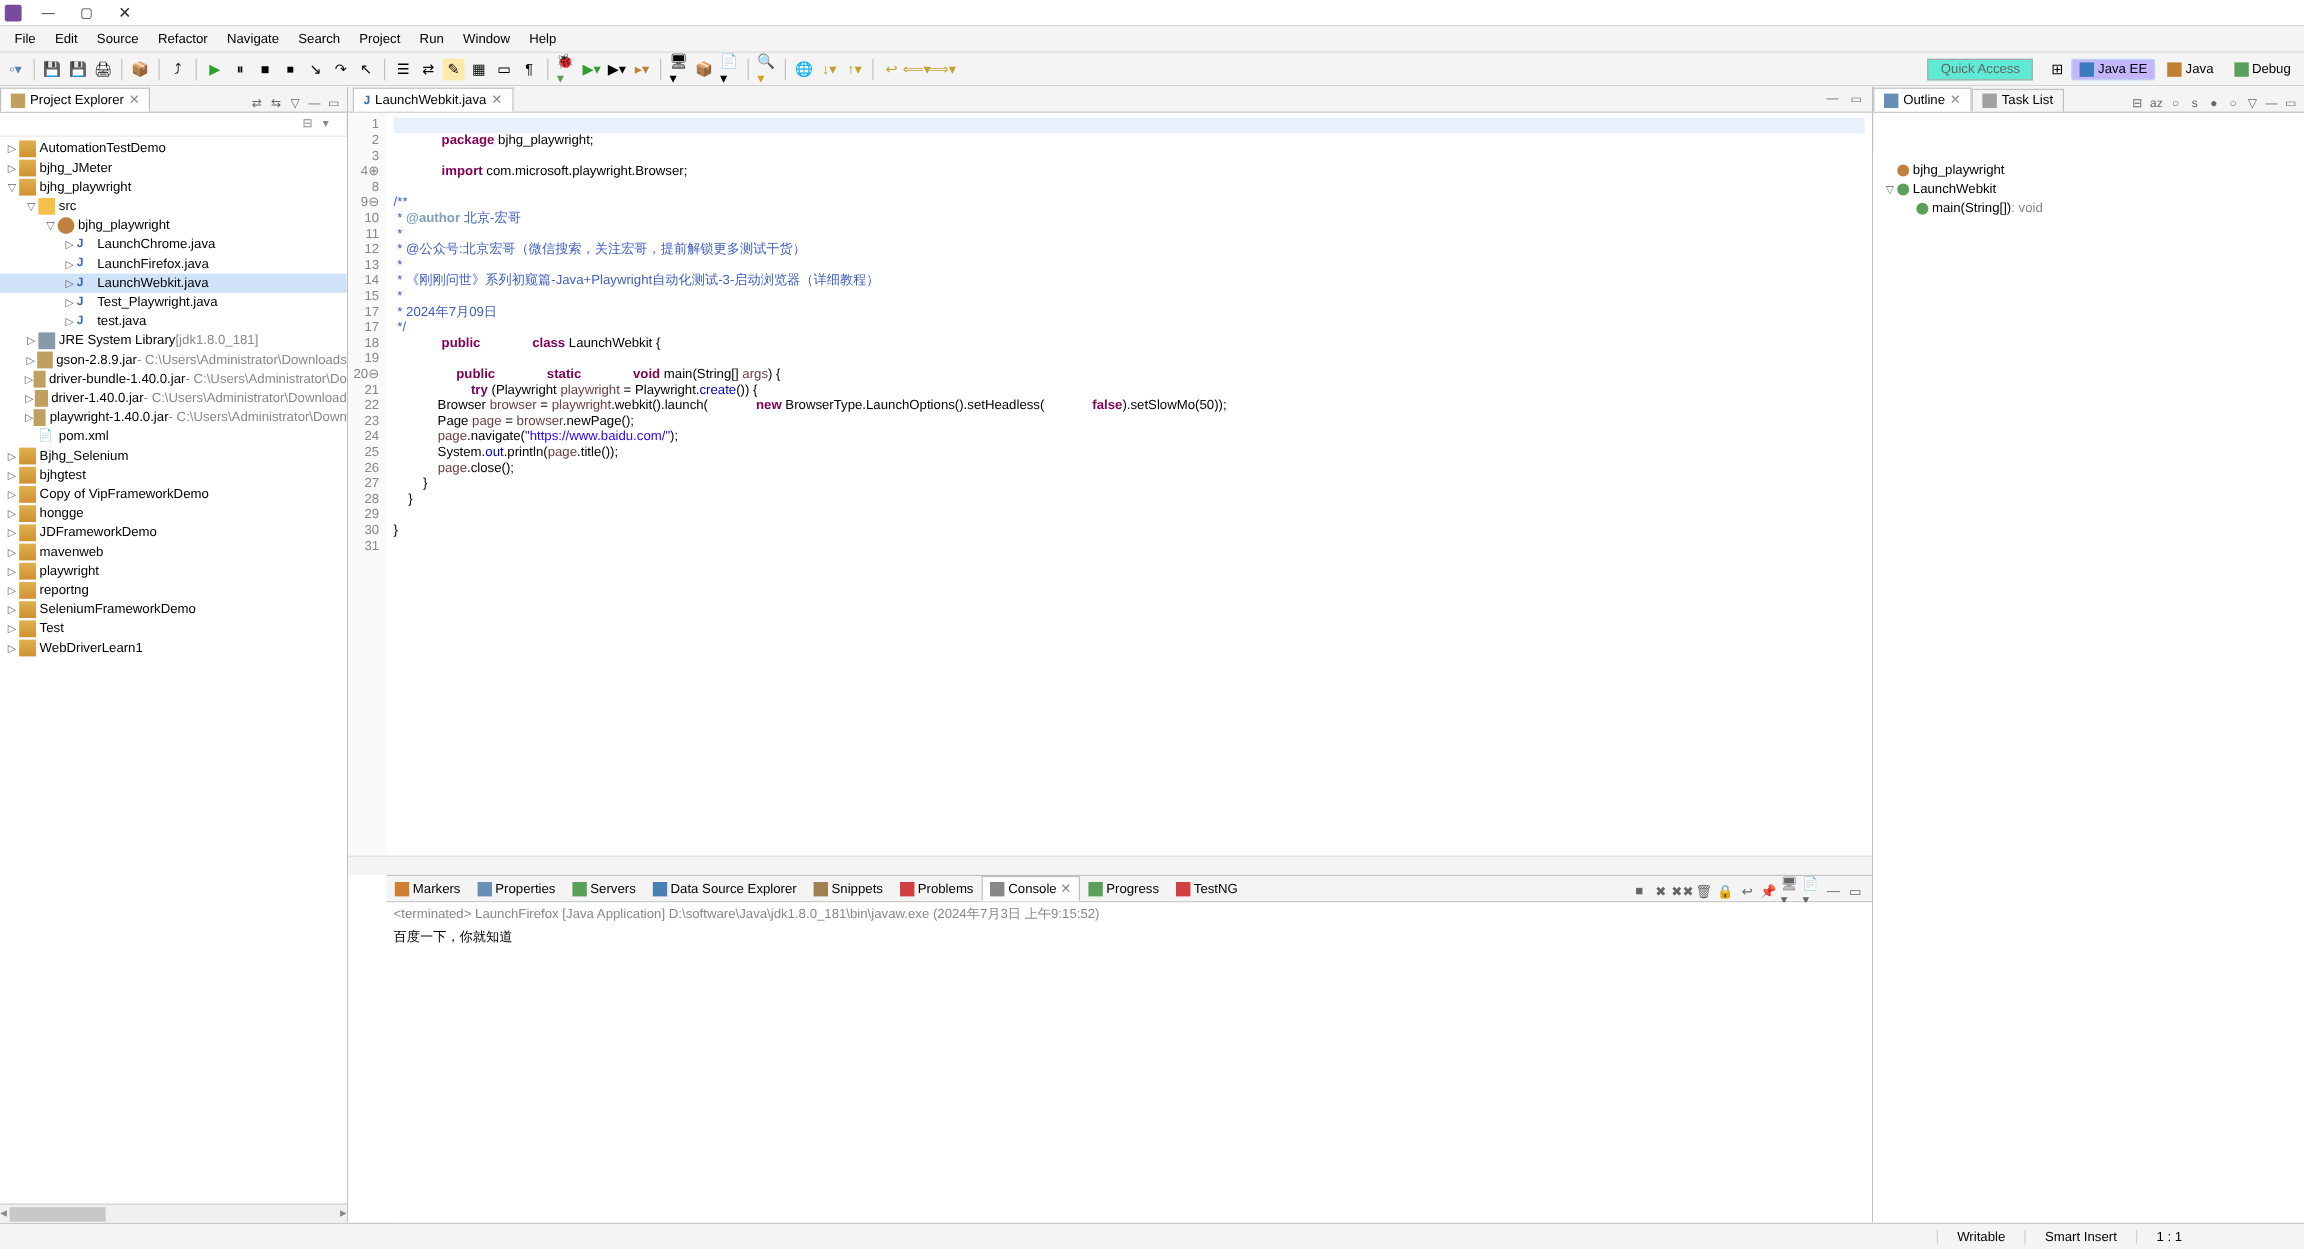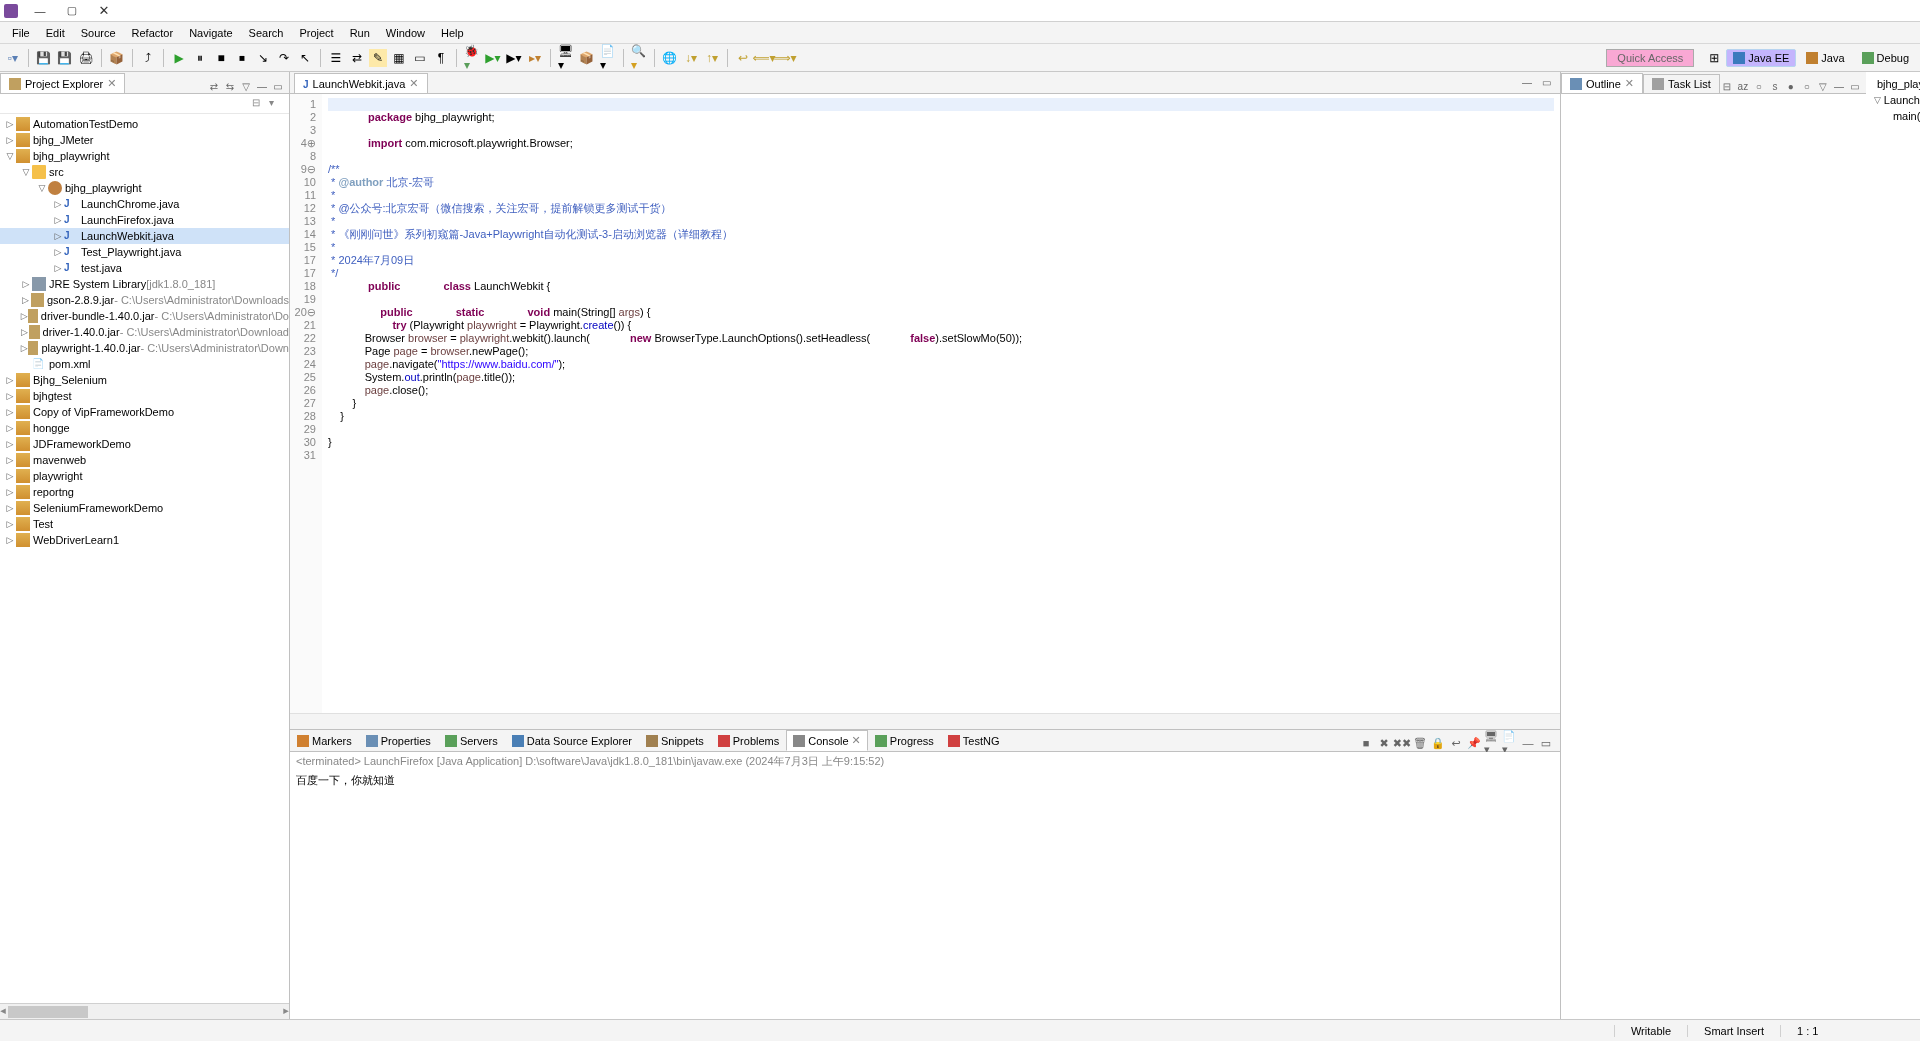--- a/index.html
+++ b/index.html
@@ -14,21 +14,21 @@
 
 
 .menu-bar { height: 22px; background: #f4f4f4; display: flex; align-items: center; padding: 0 4px; border-bottom: 1px solid #d8d8d8; }
 .menu-bar span { padding: 0 8px; color: #000; }
 
 
 .toolbar { height: 28px; background: #f4f4f4; display: flex; align-items: center; padding: 0 4px; gap: 3px; border-bottom: 1px solid #c8c8c8; }
 .toolbar .tb-btn { width: 18px; height: 18px; display: flex; align-items: center; justify-content: center; border: 1px solid transparent; font-size: 12px; }
 .toolbar .tb-sep { width: 1px; height: 18px; background: #c0c0c0; margin: 0 3px; }
 .toolbar .spacer { flex: 1; }
-.toolbar .quick { border: 1px solid #aaa; padding: 2px 10px; background: #f9a8d4; color: #666; margin-right: 8px; }
+.toolbar .quick { border: 1px solid #aaa; padding: 2px 10px; background: #5eead4; color: #666; margin-right: 8px; }
 .toolbar .persp { display: flex; align-items: center; gap: 3px; padding: 2px 6px; border: 1px solid #b8d4f0; background: #c4b5fd; border-radius: 2px; }
 .toolbar .persp.inactive { background: transparent; border-color: transparent; }
 .toolbar .persp-icon { width: 12px; height: 12px; }
 
 
 .main { flex: 1; display: flex; background: #fff; overflow: hidden; }
 
 
 .left-panel { width: 290px; border-right: 1px solid #c0c0c0; display: flex; flex-direction: column; background: #fff; }
 .view-tabs { height: 22px; display: flex; align-items: flex-end; background: #f4f4f4; border-bottom: 1px solid #c0c0c0; }
@@ -69,33 +69,33 @@
 .code .hl { background: #e8f0fc; }
 .kw { color: #7f0055; font-weight: bold; padding-left: 40px; }
 .str { color: #2a00ff; }
 .doc { color: #3f5fbf; }
 .tag { color: #7f9fbf; font-weight: bold; }
 .var { color: #6a3e3e; }
 .fld { color: #0000c0; }
 .editor-hscroll { height: 16px; background: #f4f4f4; border-top: 1px solid #e0e0e0; }
 
 
-.bottom-panel { height: 290px; border-top: 1px solid #c0c0c0; display: flex; flex-direction: column; background: #fff; }
+.bottom-panel { height: 290px; border-top: 1px solid #c0c0c0; display: flex; flex-direction: column; background: #fff; margin-left: 32px; }
 .bottom-tabs { height: 22px; display: flex; align-items: flex-end; background: #f4f4f4; border-bottom: 1px solid #c0c0c0; }
 .bottom-tab { display: flex; align-items: center; gap: 3px; padding: 3px 6px; border: 1px solid transparent; }
 .bottom-tab.active { background: #fff; border-color: #c0c0c0; border-bottom: 1px solid #fff; }
 .bottom-tab .bt-icon { width: 12px; height: 12px; }
 .bottom-tabs .spacer { flex: 1; }
 .bottom-tb { display: flex; gap: 2px; padding-right: 6px; }
 .bottom-tb span { width: 16px; height: 16px; font-size: 11px; color: #666; display: inline-flex; align-items: center; justify-content: center; }
 .console-header { padding: 2px 6px; color: #888; background: #fff; }
 .console-body { flex: 1; padding: 2px 6px; background: #fff; font-family: Consolas, monospace; }
 
 
-.right-panel { width: 360px; border-left: 1px solid #c0c0c0; display: flex; flex-direction: row; background: #fff; }
+.right-panel { width: 360px; border-left: 1px solid #c0c0c0; display: flex; flex-direction: column; background: #fff; gap: 36px; }
 .right-panel .view-body { padding: 4px; }
 
 
 .hscroll-strip { height: 16px; background: #f0f0f0; border-top: 1px solid #d0d0d0; display: flex; }
 .hscroll-strip .thumb { height: 12px; background: #c8c8c8; margin: 2px; width: 80px; }
 
 
 .status-bar { height: 22px; background: #f4f4f4; border-top: 1px solid #c8c8c8; display: flex; align-items: center; }
 .status-bar .status-cell { padding: 0 16px; border-left: 1px solid #d0d0d0; }
 .status-bar .spacer { flex: 1; }

